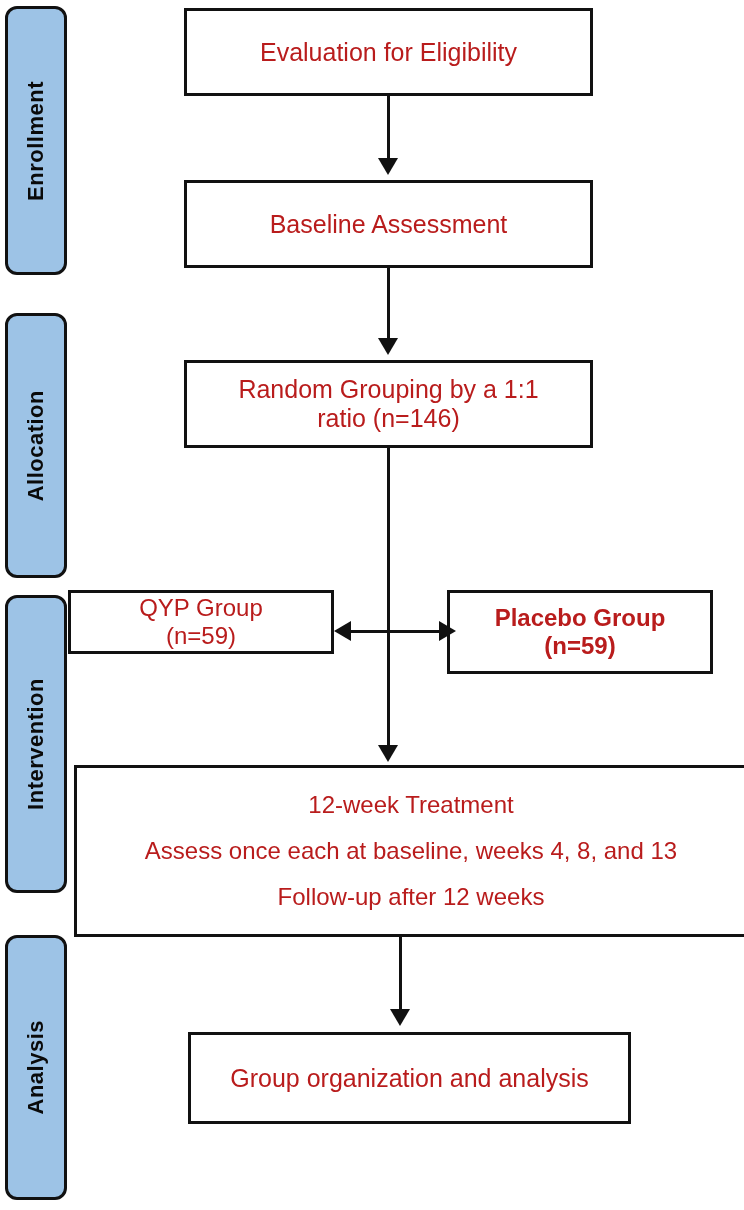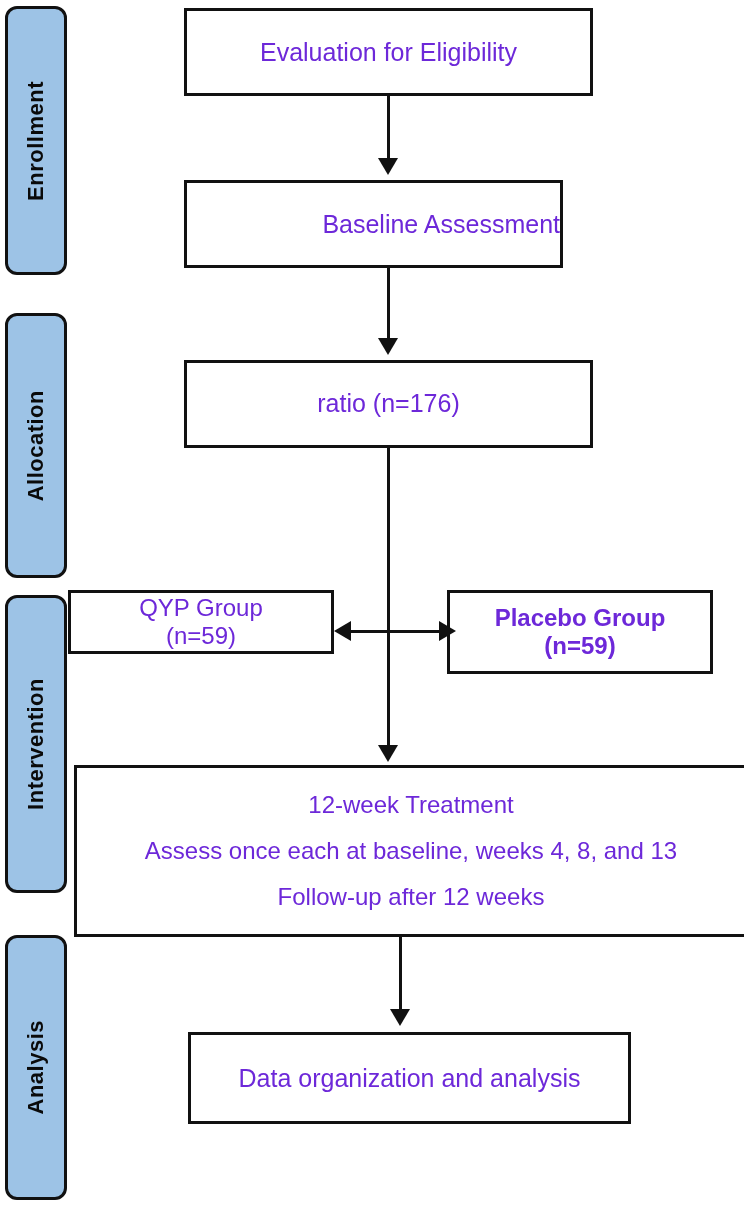--- a/index.html
+++ b/index.html
@@ -44,21 +44,21 @@
   .flow-box {
     position: absolute;
     background: #ffffff;
     border: 3px solid #111111;
     box-sizing: border-box;
     display: flex;
     flex-direction: column;
     align-items: center;
     justify-content: center;
     text-align: center;
-    color: #6d28d9;
+    color: #b91c1c;
     font-size: 25px;
     line-height: 1.28;
   }
   .flow-box .line { display: block; }
   .flow-box.multiline { line-height: 1.18; }
   .flow-box.treatment {
     justify-content: space-around;
     padding: 14px 0;
     font-size: 24px;
   }
@@ -121,29 +121,30 @@
     <span class="phase-label">Analysis</span>
   </div>
 
   <div class="flow-box" style="left:184px; top:8px; width:409px; height:88px;">
     <span class="line">Evaluation for Eligibility</span>
   </div>
 
   <div class="v-line" style="left:387px; top:96px; height:66px;"></div>
   <div class="arrow-down" style="left:378px; top:158px;"></div>
 
-  <div class="flow-box" style="left:184px; top:180px; width:379px; height:88px;align-items:flex-end;">
+  <div class="flow-box" style="left:184px; top:180px; width:409px; height:88px;">
     <span class="line">Baseline Assessment</span>
   </div>
 
   <div class="v-line" style="left:387px; top:268px; height:74px;"></div>
   <div class="arrow-down" style="left:378px; top:338px;"></div>
 
   <div class="flow-box multiline" style="left:184px; top:360px; width:409px; height:88px;">
-    <span class="line">ratio (n=176)</span>
+    <span class="line">Random Grouping by a 1:1</span>
+    <span class="line">ratio (n=146)</span>
   </div>
 
   <div class="v-line" style="left:387px; top:448px; height:305px;"></div>
   <div class="arrow-down" style="left:378px; top:745px;"></div>
 
   <div class="flow-box multiline small-box" style="left:68px; top:590px; width:266px; height:64px;">
     <span class="line">QYP Group</span>
     <span class="line">(n=59)</span>
   </div>
 
@@ -159,16 +160,16 @@
   <div class="flow-box treatment" style="left:74px; top:765px; width:674px; height:172px;">
     <span class="line">12-week Treatment</span>
     <span class="line">Assess once each at baseline, weeks 4, 8, and 13</span>
     <span class="line">Follow-up after 12 weeks</span>
   </div>
 
   <div class="v-line" style="left:399px; top:937px; height:76px;"></div>
   <div class="arrow-down" style="left:390px; top:1009px;"></div>
 
   <div class="flow-box" style="left:188px; top:1032px; width:443px; height:92px;">
-    <span class="line">Data organization and analysis</span>
+    <span class="line">Group organization and analysis</span>
   </div>
 
 </div>
 
 </body></html>

